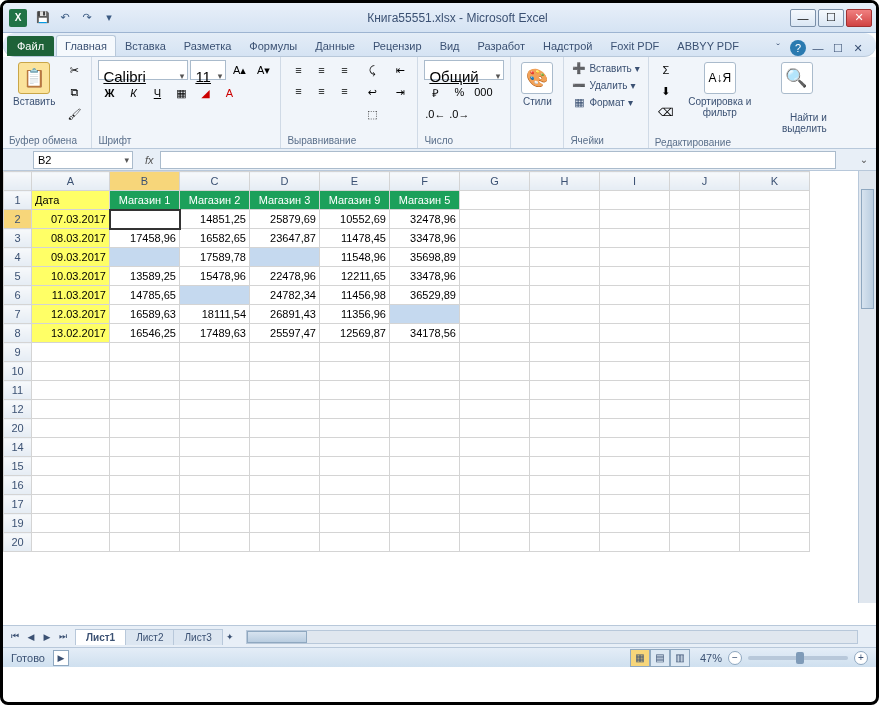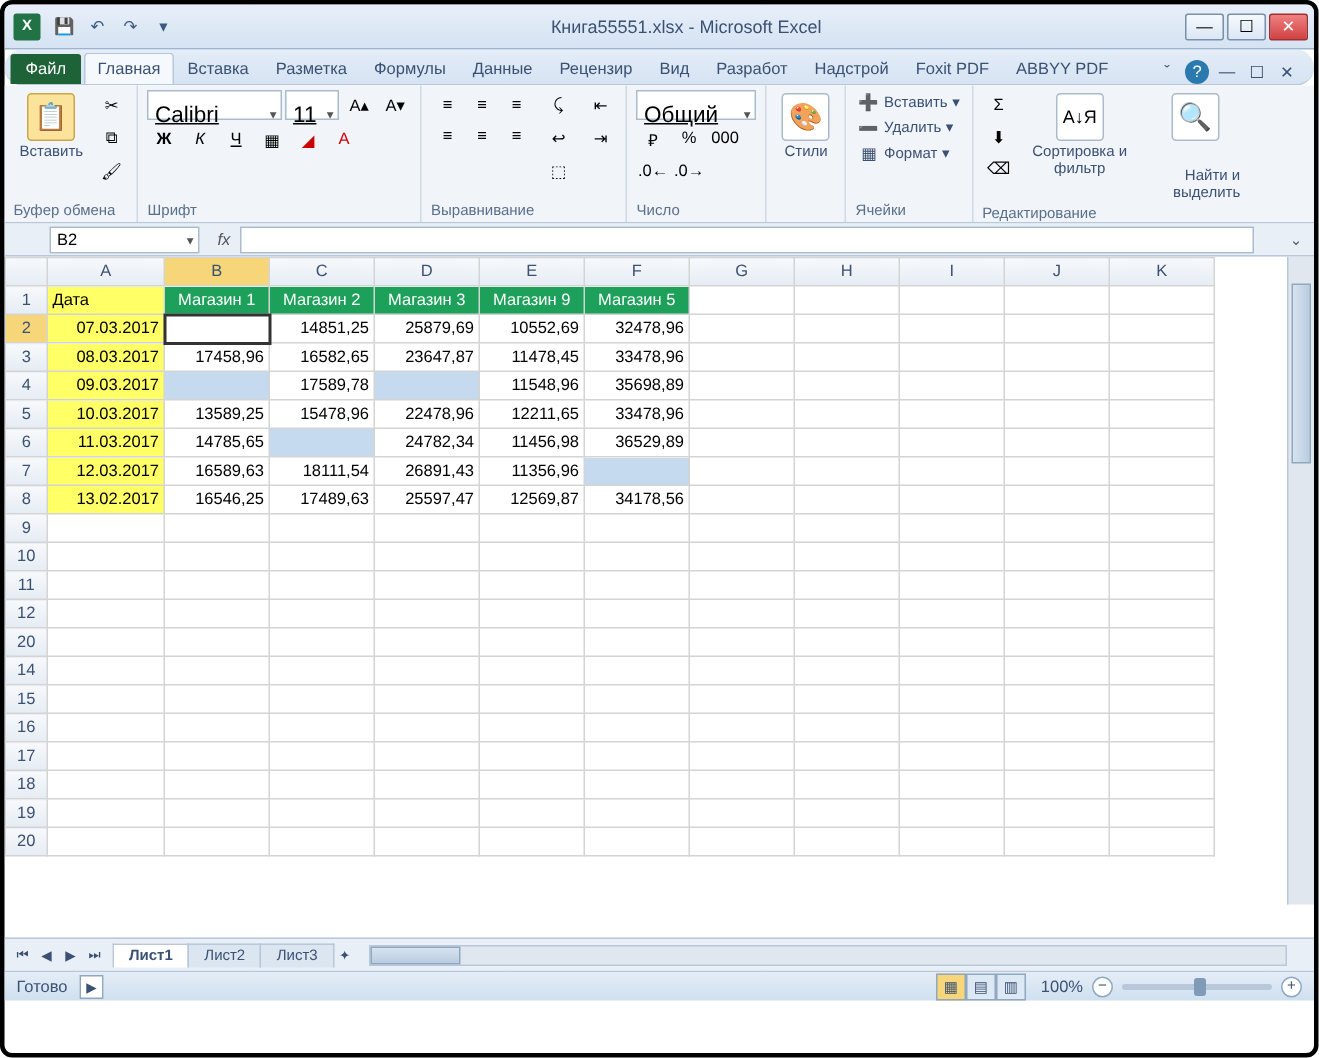--- a/index.html
+++ b/index.html
@@ -519,34 +519,20 @@
             <td class=""></td>
             <td class=""></td>
             <td class=""></td>
             <td class=""></td>
             <td class=""></td>
             <td class=""></td>
             <td class=""></td>
             <td class=""></td>
           </tr>
           <tr>
-            <th class="">18</th>
-            <td class=""></td>
-            <td class=""></td>
-            <td class=""></td>
-            <td class=""></td>
-            <td class=""></td>
-            <td class=""></td>
-            <td class=""></td>
-            <td class=""></td>
-            <td class=""></td>
-            <td class=""></td>
-            <td class=""></td>
-          </tr>
-          <tr>
             <th class="">19</th>
             <td class=""></td>
             <td class=""></td>
             <td class=""></td>
             <td class=""></td>
             <td class=""></td>
             <td class=""></td>
             <td class=""></td>
             <td class=""></td>
             <td class=""></td>
@@ -595,20 +581,20 @@
 <div class="statusbar">
   <span class="status-text">Готово</span>
   <span class="macro-ico">▶</span>
   <div class="status-spacer"></div>
   <div class="views">
     <div class="view-btn active">▦</div>
     <div class="view-btn">▤</div>
     <div class="view-btn">▥</div>
   </div>
   <div class="zoom">
-    <span>100%</span>
+    <span>47%</span>
     <div class="zbtn">−</div>
     <div class="zoom-slider">
         <div class="zthumb"></div>
       </div>
     <div class="zbtn">+</div>
   </div>
 </div>
 
 </body></html>

